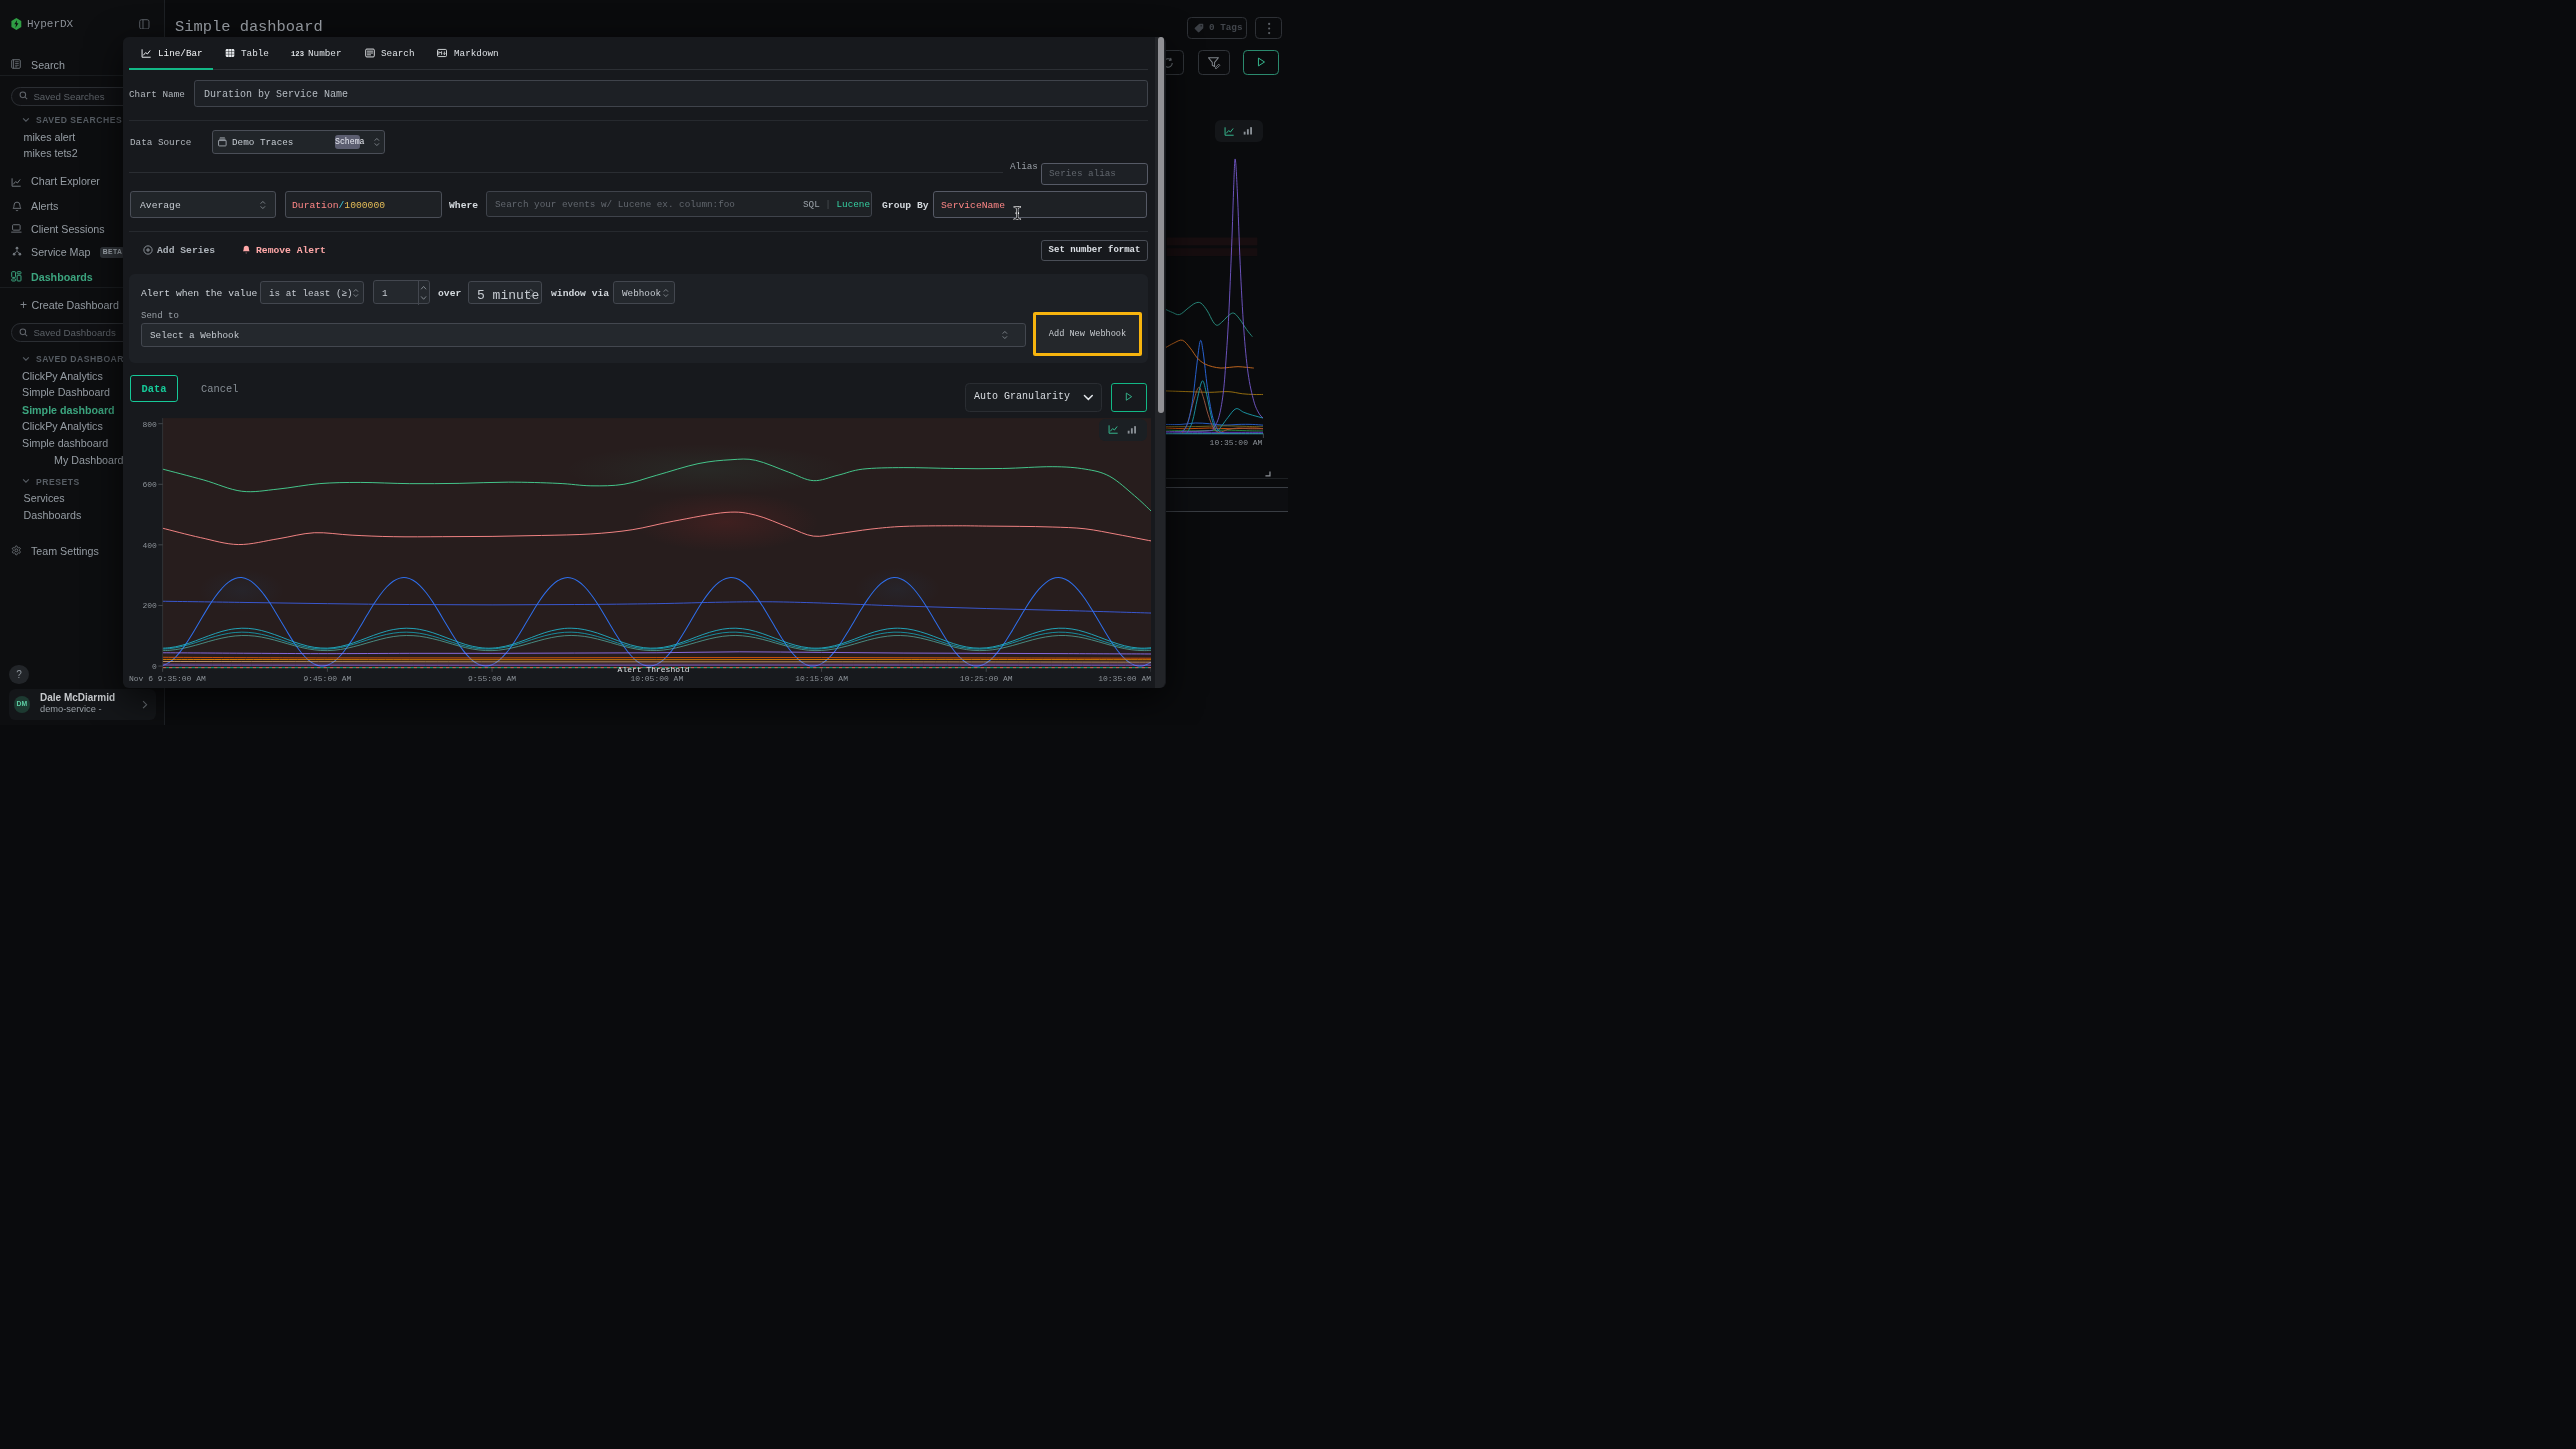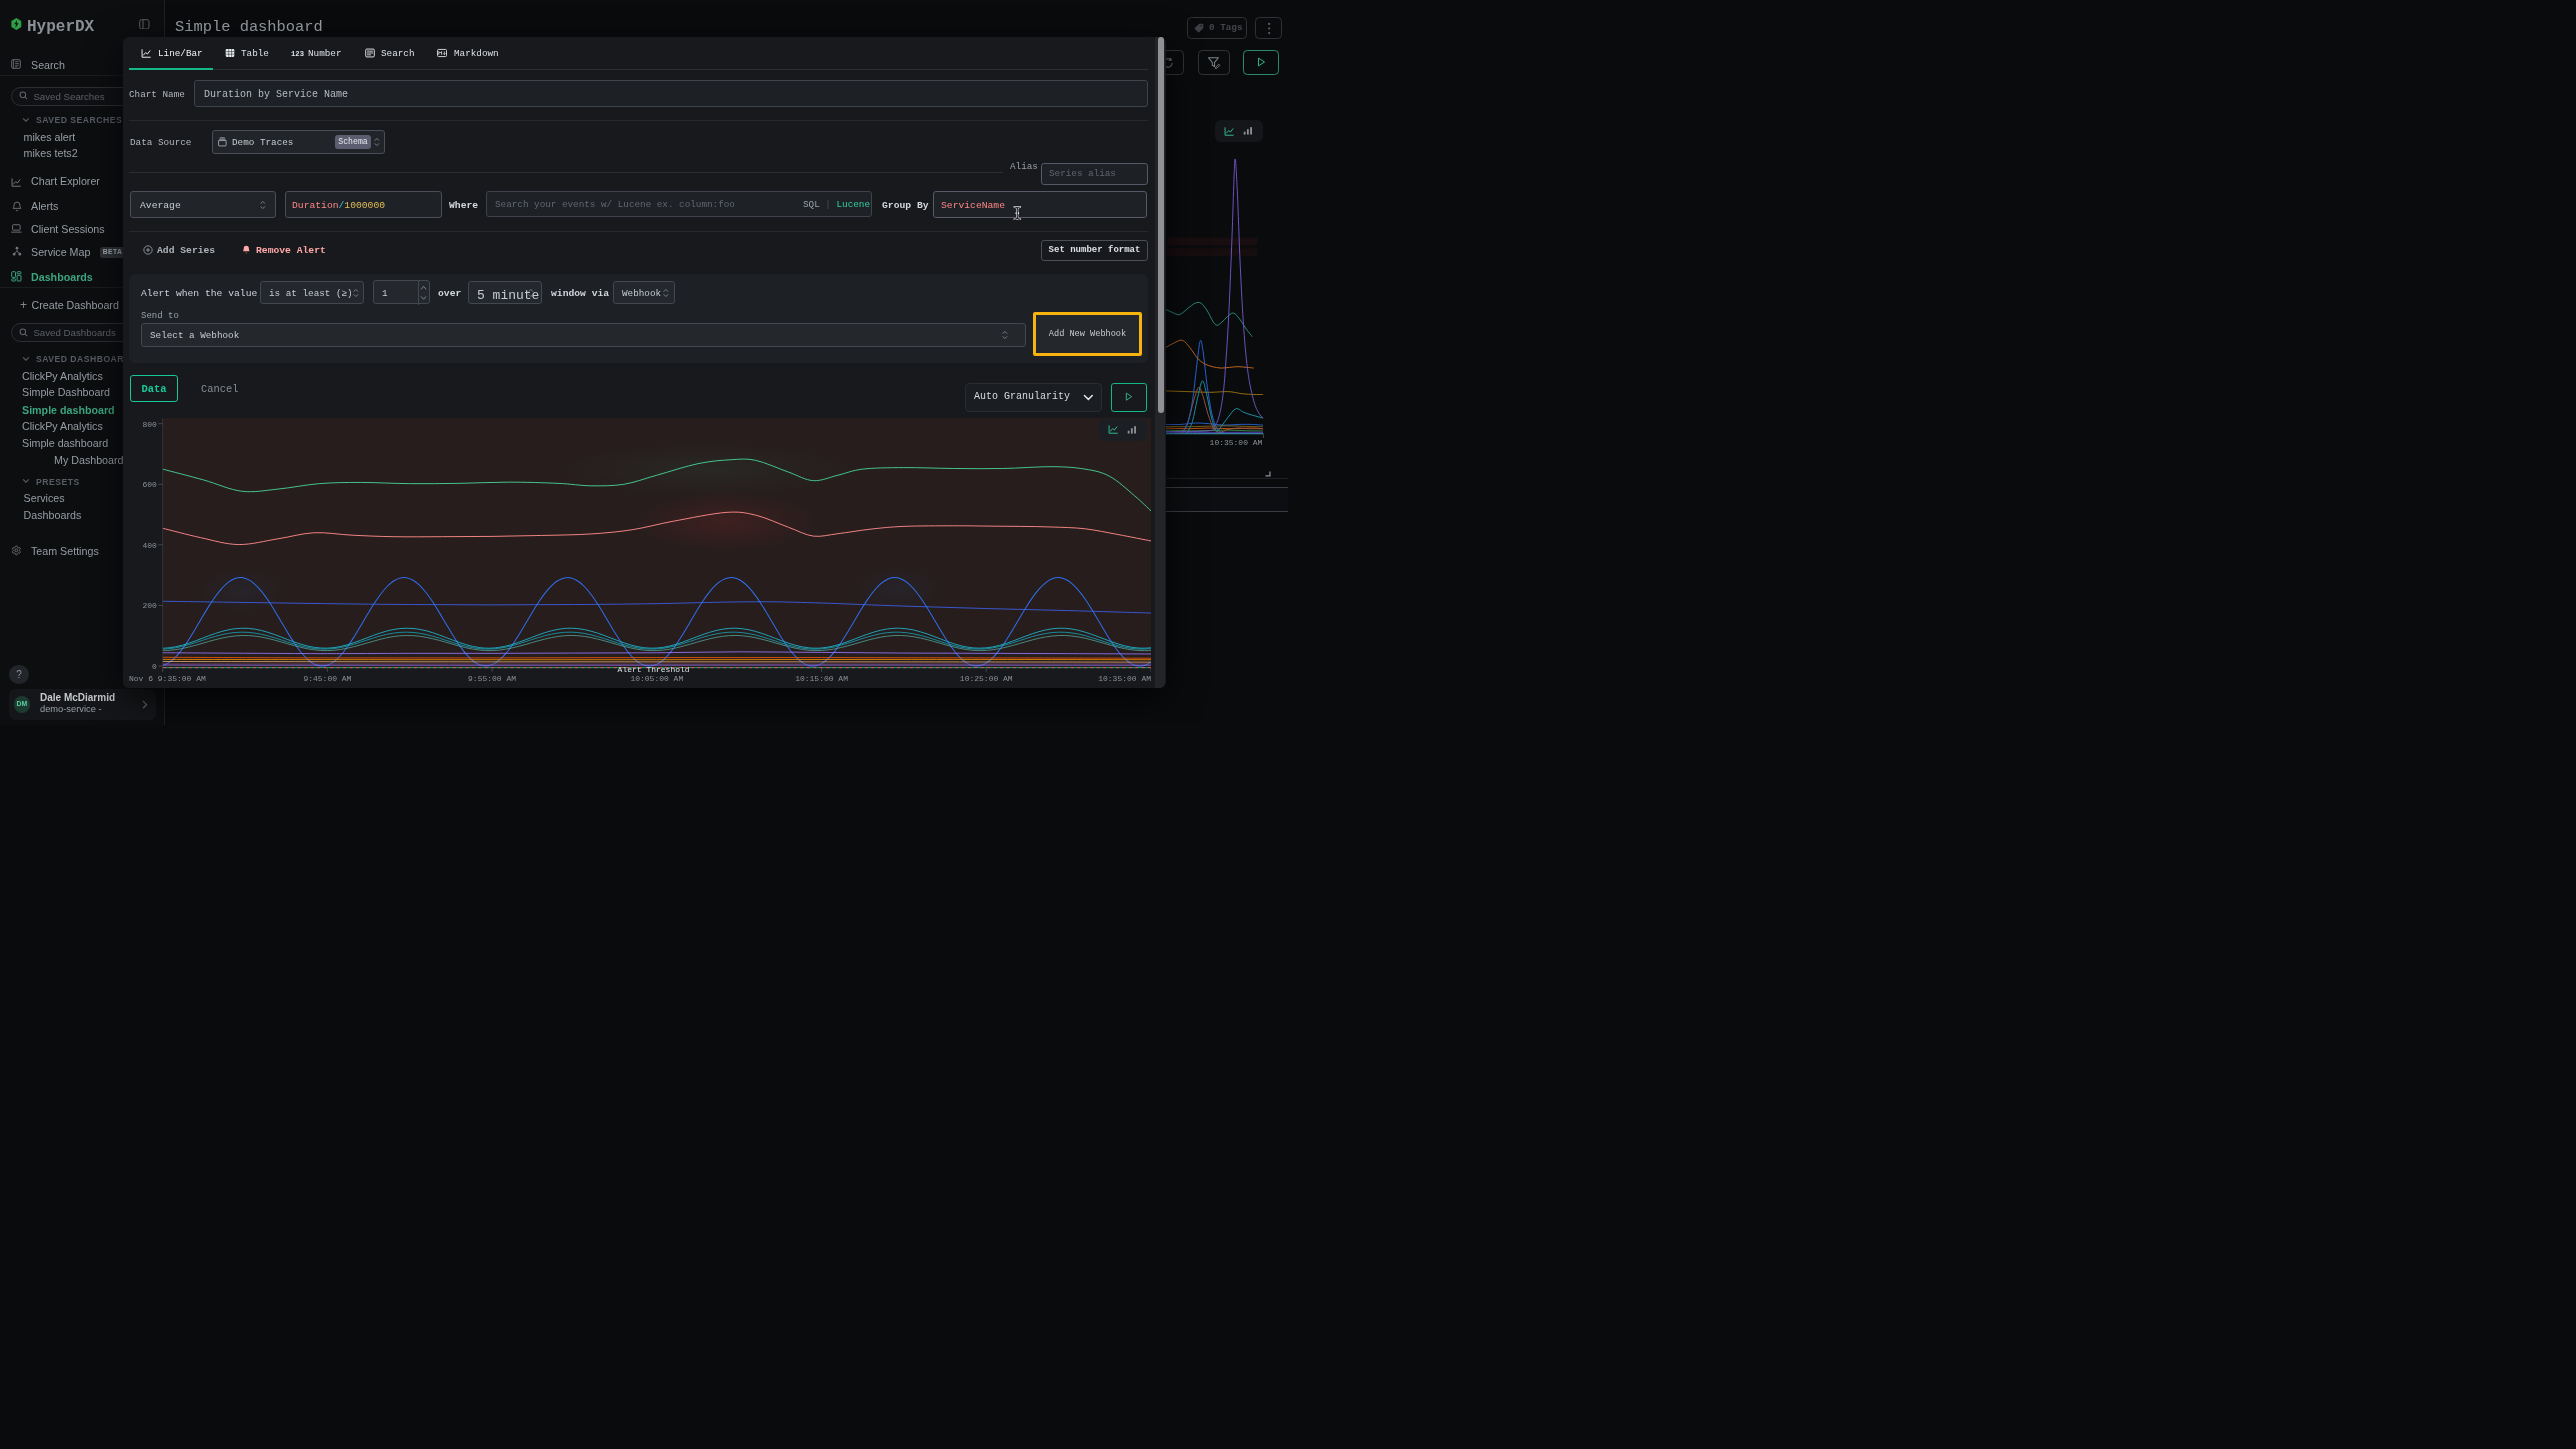--- a/index.html
+++ b/index.html
@@ -15,21 +15,21 @@
 .inp{position:absolute;border:0.7px solid #3f434b;border-radius:2.9px;background:#1d2025;font-family:"Liberation Mono",monospace}
 .sel{position:absolute;border:0.7px solid #4a4e57;border-radius:2.9px;background:#212529;font-family:"Liberation Mono",monospace}
 .mlabel{position:absolute;font-family:"Liberation Mono",monospace;font-size:9.3px;color:#b2b7bd;white-space:nowrap}
 .divider{position:absolute;height:0.7px;background:#26292e}
 </style></head><body>
 <div id="sidebar">
     <svg class="abs" style="left:11.4px;top:18px" width="10.7" height="12" viewBox="0 0 15 17">
       <polygon points="7.5,0 14.5,4.2 14.5,12.8 7.5,17 0.5,12.8 0.5,4.2" fill="#2f9e44"></polygon>
       <path d="M8.6 2.8L4.6 9h2.5l-1 5.2 4.4-6.6H7.9z" fill="#0d0e10"></path>
     </svg>
-    <div class="abs mono" style="left:27px;top:18px;font-size:16px;font-weight:bold;color:#8b9097">HyperDX</div>
+    <div class="abs mono" style="left:27px;top:18px;font-size:11px;font-weight:normal;color:#8b9097">HyperDX</div>
     <svg class="abs" style="left:139px;top:18.6px" width="10.7" height="10.7" viewBox="0 0 15 15">
       <rect x="1" y="1" width="13" height="13" rx="2.5" stroke="#5c6167" stroke-width="1.4" fill="none"></rect>
       <path d="M5.6 1v13" stroke="#5c6167" stroke-width="1.4"></path>
     </svg>
     <svg class="abs" style="left:11.4px;top:59px" width="10" height="10" viewBox="0 0 14 14">
       <rect x="1" y="1" width="12" height="12" rx="1.5" stroke="#6c7278" stroke-width="1.3" fill="none"></rect>
       <path d="M3.6 1v12" stroke="#6c7278" stroke-width="1.2"></path>
       <path d="M5.8 3.8h5M5.8 6.3h5M5.8 8.8h5M5.8 11h3" stroke="#6c7278" stroke-width="1.1"></path>
     </svg>
     <div class="sitem" style="top:59px">Search</div>
@@ -204,21 +204,21 @@
 <div class="inp" style="left:194px;top:80px;width:954px;height:27px"></div>
 <div class="abs mono" style="left:204px;top:89px;font-size:10px;color:#b6bcc3">Duration by Service Name</div>
 <div class="divider" style="left:129px;top:120px;width:1019px"></div>
 <div class="mlabel" style="left:130px;top:137px">Data Source</div>
 <div class="sel" style="left:212px;top:130px;width:173px;height:24px"></div>
 <svg class="abs" style="left:217px;top:137px" width="10.7" height="10" viewBox="0 0 15 14">
     <path d="M2.2 5h10.6v6.6a0.9 0.9 0 0 1-0.9 0.9H3.1a0.9 0.9 0 0 1-0.9-0.9z" stroke="#aab0b7" stroke-width="1.2" fill="none"></path>
     <path d="M3 3.1h9M4 1.2h7" stroke="#aab0b7" stroke-width="1.2"></path>
   </svg>
 <div class="abs mono" style="left:232px;top:137px;font-size:9.3px;color:#c6ccd2">Demo Traces</div>
-<div class="abs mono" style="left:335px;top:135px;width:36px;height:14.3px;background:#5c5e70;border-radius:2.9px;font-size:8.2px;color:#e8eaf2;text-align:center;line-height:14.3px">Schema</div>
+<div class="abs mono" style="left:335px;top:135px;width:25px;height:14.3px;background:#5c5e70;border-radius:2.9px;font-size:8.2px;color:#e8eaf2;text-align:center;line-height:14.3px">Schema</div>
 <svg class="abs" style="left:374px;top:137px" width="5.7" height="10" viewBox="0 0 8 14">
     <path d="M1.3 4.7L4 2l2.7 2.7M1.3 9.3L4 12l2.7-2.7" stroke="#878d94" stroke-width="1.2" fill="none" stroke-linecap="round" stroke-linejoin="round"></path>
   </svg>
 <div class="divider" style="left:129px;top:172px;width:874px;background:#2a2d32"></div>
 <div class="abs mono" style="left:1010px;top:161px;font-size:9.3px;color:#9aa0a7">Alias</div>
 <div class="inp" style="left:1041px;top:163px;width:107px;height:21.5px;border-color:#565a66"></div>
 <div class="abs mono" style="left:1049px;top:168px;font-size:9.3px;color:#60656c">Series alias</div>
 <div class="sel" style="left:130px;top:191px;width:146px;height:27px"></div>
 <div class="abs mono" style="left:140px;top:200px;font-size:9.7px;color:#c7ccd3">Average</div>
 <svg class="abs" style="left:260px;top:200px" width="5.7" height="10" viewBox="0 0 8 14">

